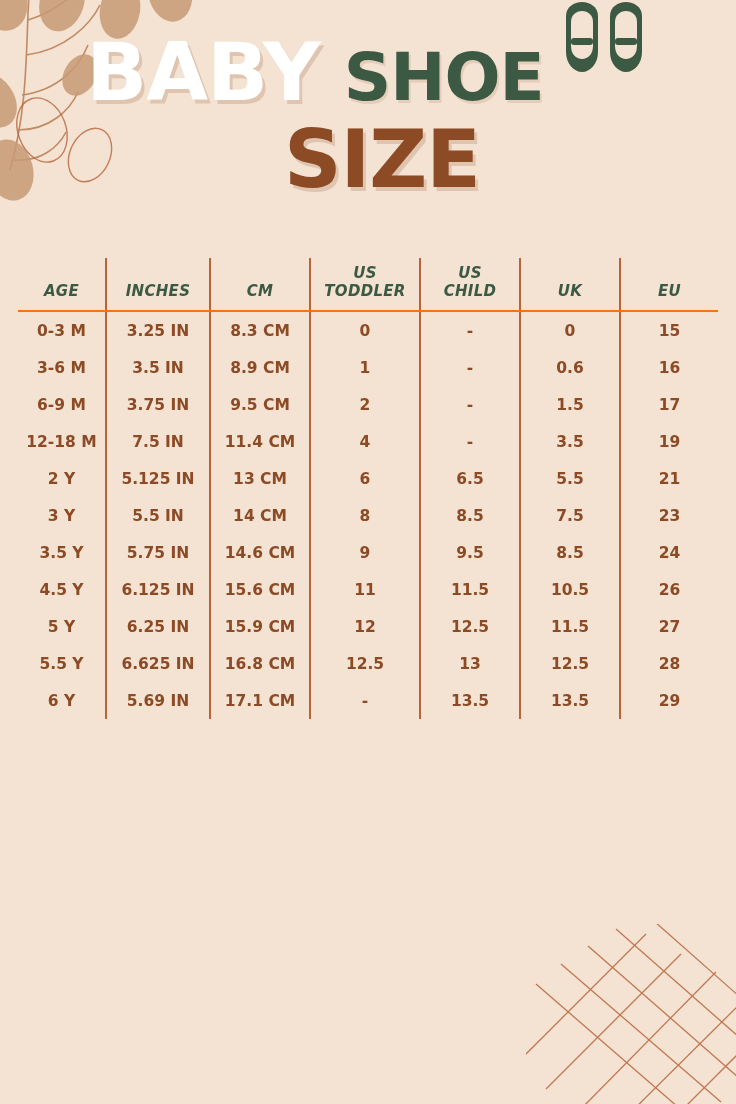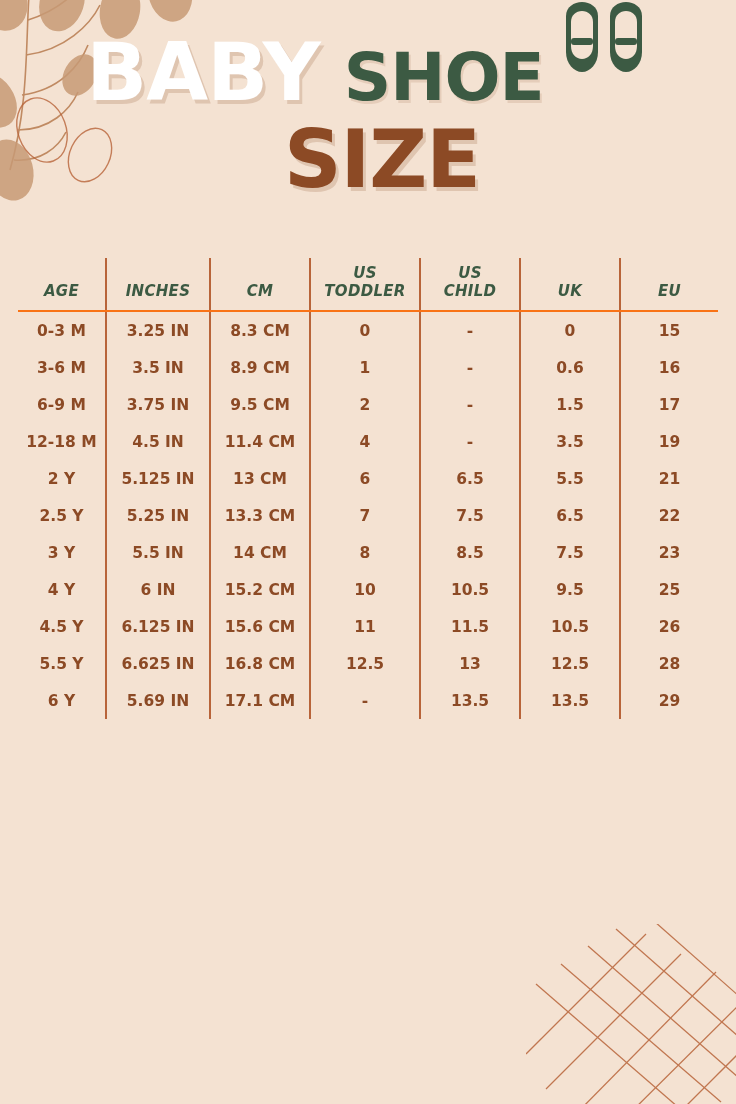--- a/index.html
+++ b/index.html
@@ -255,73 +255,73 @@
           <td class="vsep">6-9 M</td>
           <td class="vsep">3.75 IN</td>
           <td class="vsep">9.5 CM</td>
           <td class="vsep">2</td>
           <td class="vsep">-</td>
           <td class="vsep">1.5</td>
           <td>17</td>
         </tr>
         <tr>
           <td class="vsep">12-18 M</td>
-          <td class="vsep">4.5 IN</td>
+          <td class="vsep">7.5 IN</td>
           <td class="vsep">11.4 CM</td>
           <td class="vsep">4</td>
           <td class="vsep">-</td>
           <td class="vsep">3.5</td>
           <td>19</td>
         </tr>
         <tr>
           <td class="vsep">2 Y</td>
           <td class="vsep">5.125 IN</td>
           <td class="vsep">13 CM</td>
           <td class="vsep">6</td>
           <td class="vsep">6.5</td>
           <td class="vsep">5.5</td>
           <td>21</td>
         </tr>
         <tr>
-          <td class="vsep">2.5 Y</td>
-          <td class="vsep">5.25 IN</td>
-          <td class="vsep">13.3 CM</td>
-          <td class="vsep">7</td>
-          <td class="vsep">7.5</td>
-          <td class="vsep">6.5</td>
-          <td>22</td>
-        </tr>
-        <tr>
           <td class="vsep">3 Y</td>
           <td class="vsep">5.5 IN</td>
           <td class="vsep">14 CM</td>
           <td class="vsep">8</td>
           <td class="vsep">8.5</td>
           <td class="vsep">7.5</td>
           <td>23</td>
         </tr>
         <tr>
-          <td class="vsep">4 Y</td>
-          <td class="vsep">6 IN</td>
-          <td class="vsep">15.2 CM</td>
-          <td class="vsep">10</td>
-          <td class="vsep">10.5</td>
+          <td class="vsep">3.5 Y</td>
+          <td class="vsep">5.75 IN</td>
+          <td class="vsep">14.6 CM</td>
+          <td class="vsep">9</td>
           <td class="vsep">9.5</td>
-          <td>25</td>
+          <td class="vsep">8.5</td>
+          <td>24</td>
         </tr>
         <tr>
           <td class="vsep">4.5 Y</td>
           <td class="vsep">6.125 IN</td>
           <td class="vsep">15.6 CM</td>
           <td class="vsep">11</td>
           <td class="vsep">11.5</td>
           <td class="vsep">10.5</td>
           <td>26</td>
         </tr>
         <tr>
+          <td class="vsep">5 Y</td>
+          <td class="vsep">6.25 IN</td>
+          <td class="vsep">15.9 CM</td>
+          <td class="vsep">12</td>
+          <td class="vsep">12.5</td>
+          <td class="vsep">11.5</td>
+          <td>27</td>
+        </tr>
+        <tr>
           <td class="vsep">5.5 Y</td>
           <td class="vsep">6.625 IN</td>
           <td class="vsep">16.8 CM</td>
           <td class="vsep">12.5</td>
           <td class="vsep">13</td>
           <td class="vsep">12.5</td>
           <td>28</td>
         </tr>
         <tr>
           <td class="vsep">6 Y</td>

